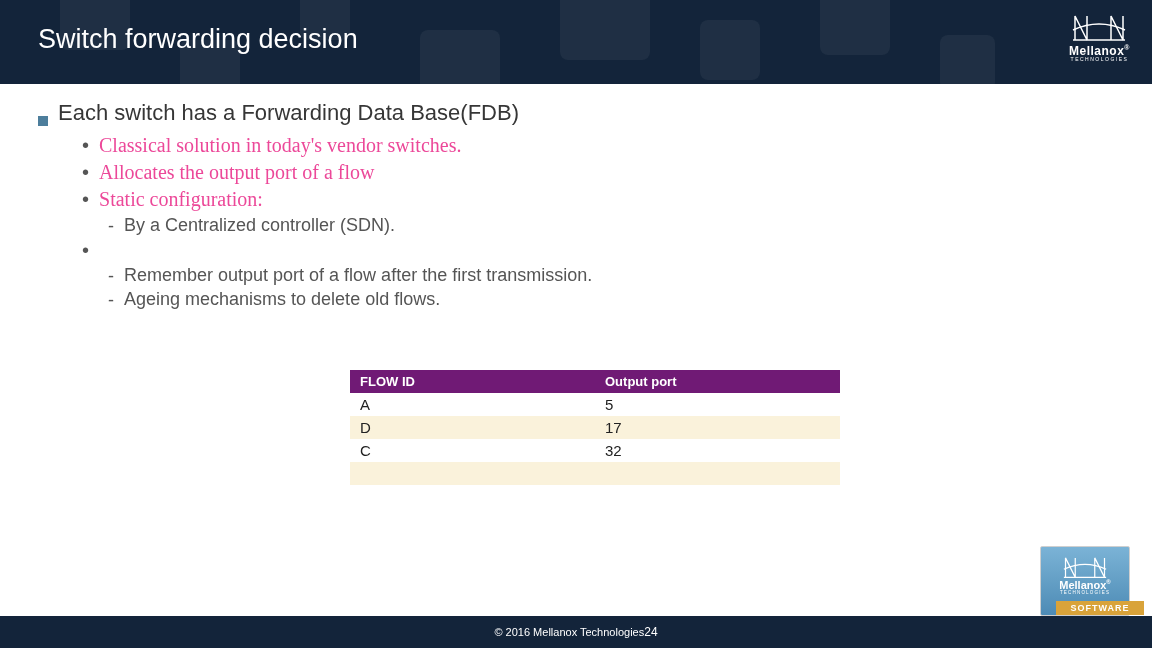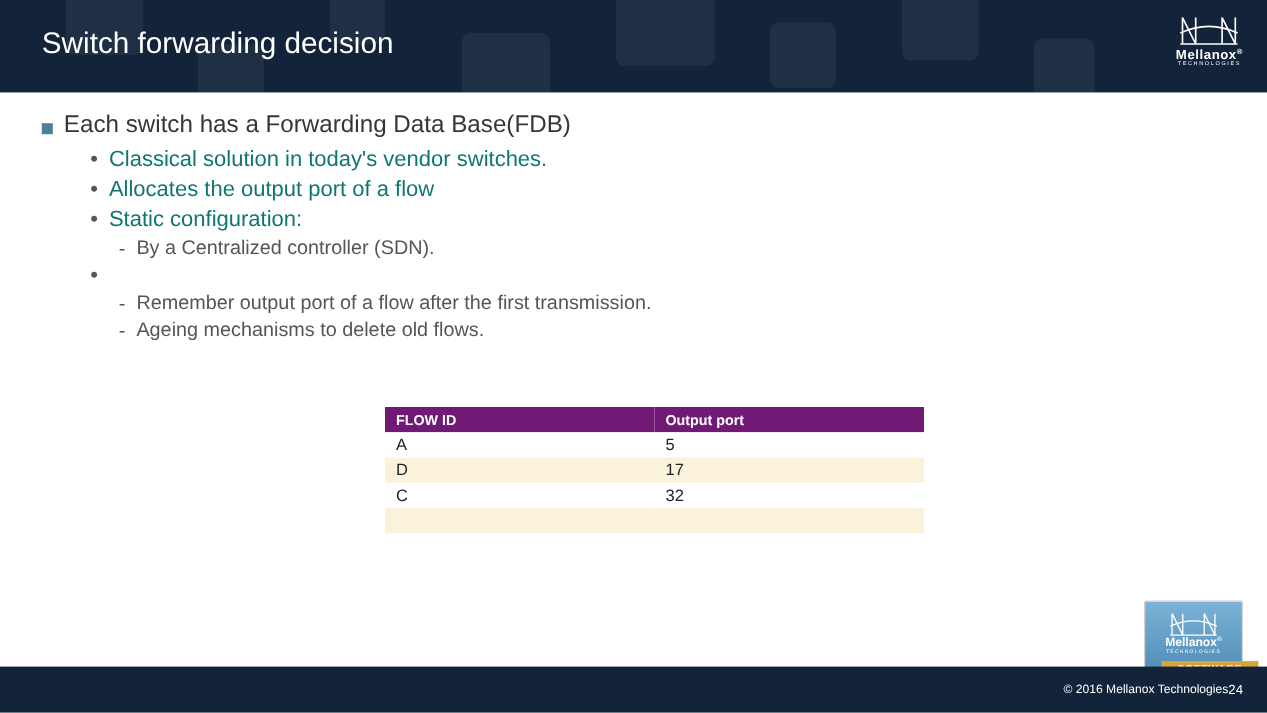--- a/index.html
+++ b/index.html
@@ -16,39 +16,39 @@
     position: absolute; left: 38px; top: 24px;
     color: #ffffff; font-size: 27px; font-weight: 400;
   }
   .logo-top { position: absolute; right: 22px; top: 10px; text-align: center; }
   .logo-top svg { display: block; margin: 0 auto; }
   .logo-top .brand { color: #fff; font-size: 12px; font-weight: bold; letter-spacing: 0.5px; line-height: 1; margin-top: 2px; }
   .logo-top .brand sup { font-size: 7px; }
   .logo-top .sub { color: #fff; font-size: 5px; letter-spacing: 1.5px; line-height: 1; }
 
   .content { position: absolute; left: 38px; top: 100px; right: 38px; }
-  .lvl1 { display: flex; align-items: center; margin-bottom: 8px; }
+  .lvl1 { display: flex; align-items: flex-end; margin-bottom: 8px; }
   .sq-bullet { width: 10px; height: 10px; background: #4d7e9c; margin-top: 8px; margin-right: 10px; flex: 0 0 auto; }
   .lvl1-text { color: #363636; font-size: 22px; }
   .lvl2 { margin-left: 44px; margin-bottom: 4px; display: flex; align-items: flex-start; }
   .dot { color: #555; font-size: 20px; line-height: 22px; margin-right: 10px; }
-  .lvl2-text { color: #0f766e; font-size: 20px; }
+  .lvl2-text { color: #ec4899; font-size: 20px; font-family: Liberation Serif, serif; }
   .lvl3 { margin-left: 70px; margin-bottom: 2px; display: flex; align-items: flex-start; }
   .dash { color: #555; font-size: 18px; line-height: 22px; margin-right: 10px; }
   .lvl3-text { color: #555; font-size: 18px; }
 
   .table-wrap { position: absolute; left: 350px; top: 370px; width: 490px; }
   table { border-collapse: collapse; width: 100%; }
   th { background: #701a75; color: #ffffff; text-align: left; padding: 4px 10px; font-size: 13px; font-weight: bold; }
   td { padding: 3px 10px; font-size: 15px; color: #222; }
   tr.odd td { background: #ffffff; }
   tr.even td { background: #faf2db; }
   th:first-child, td:first-child { width: 50%; }
 
-  .footer { position: absolute; left: 0; bottom: 0; width: 100%; height: 42px; background: #13243a; display: flex; align-items: center; justify-content: flex-end; padding: 0 22px; }
+  .footer { position: absolute; left: 0; bottom: 0; width: 100%; height: 32px; background: #13243a; display: flex; align-items: center; justify-content: center; padding: 0 22px; }
   .copyright { color: #fff; font-size: 11px; }
   .pagenum { color: #fff; font-size: 12px; }
 
   .logo-soft {
     position: absolute; right: 22px; bottom: 32px;
     width: 90px; height: 70px;
     background: linear-gradient(#7bb3d6,#4d8bb5);
     border: 1px solid #cfcfcf; border-radius: 2px;
     display: flex; flex-direction: column; align-items: center; justify-content: flex-end;
     padding-bottom: 0;

